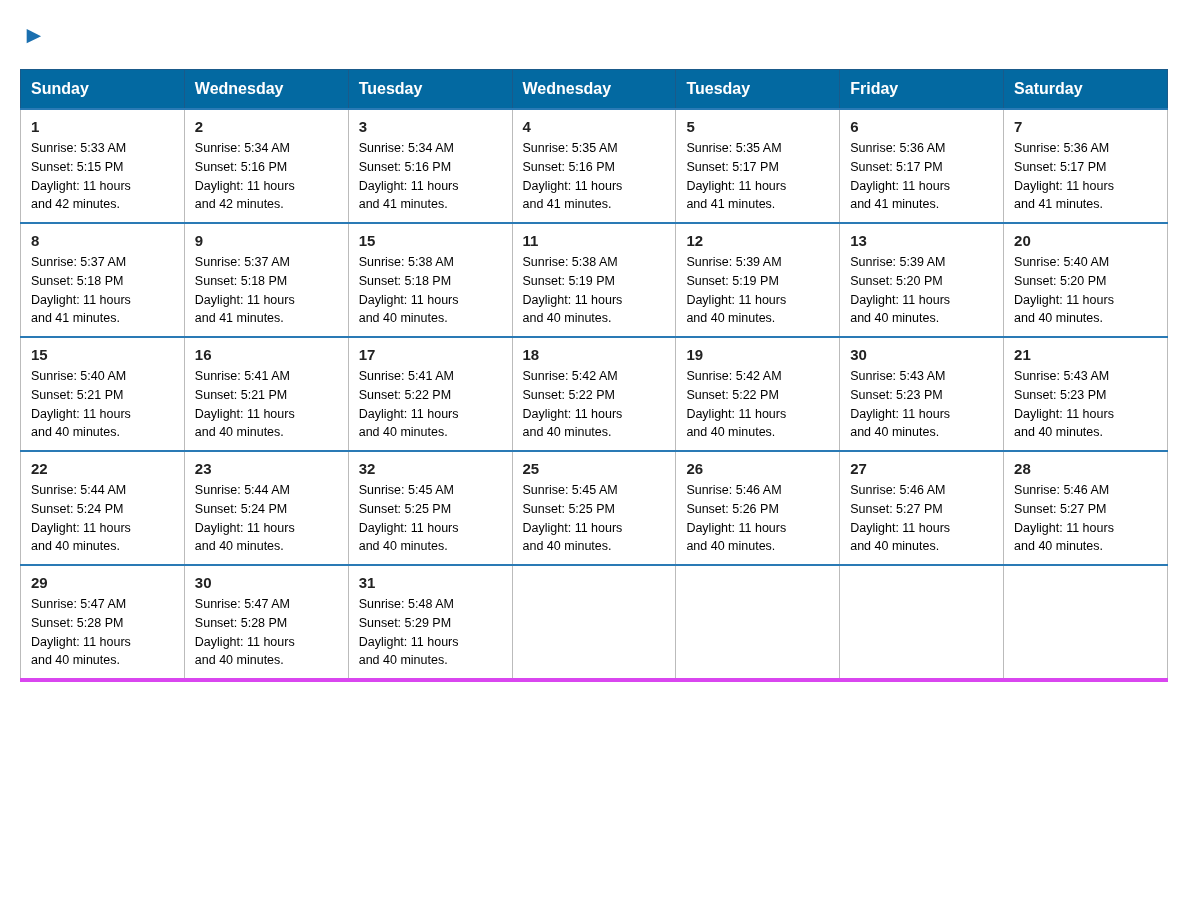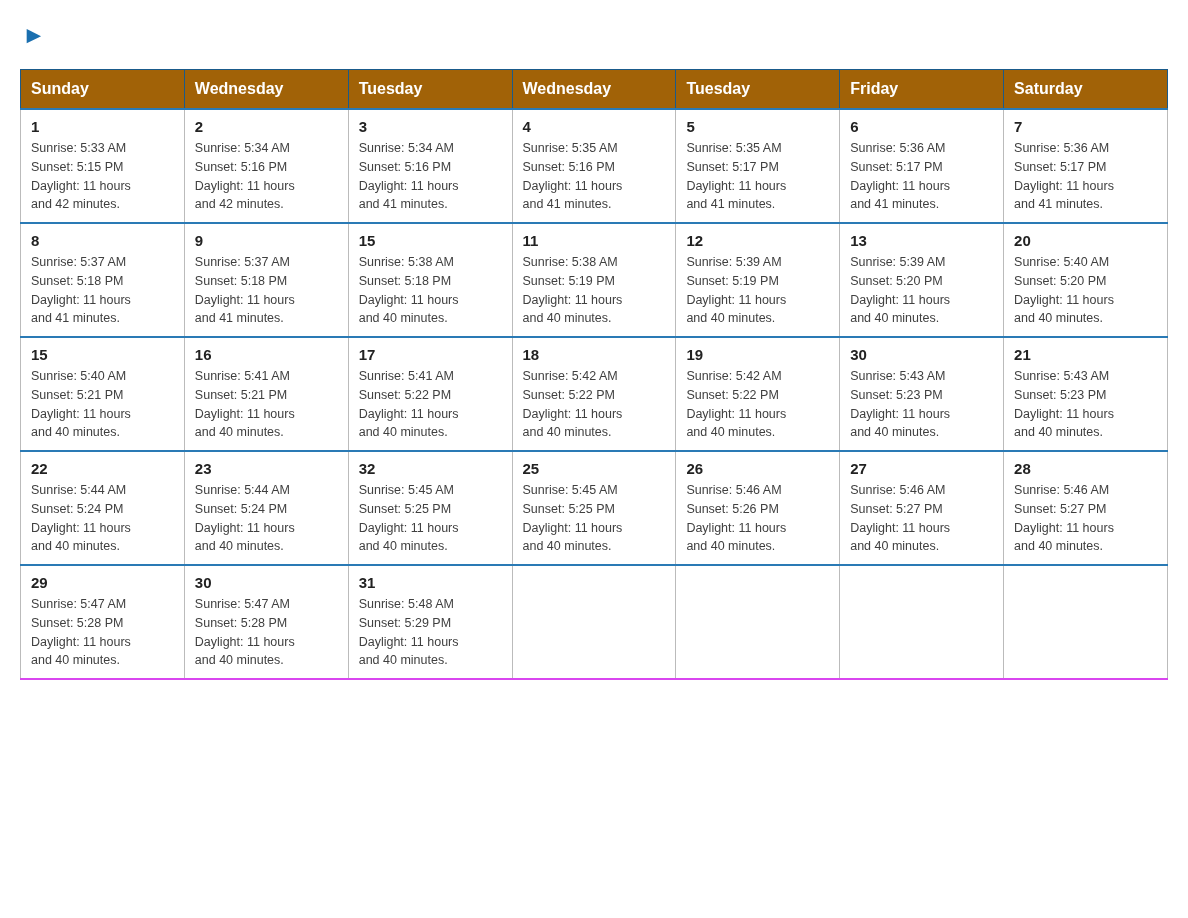--- a/index.html
+++ b/index.html
@@ -34,21 +34,21 @@
     .location-title {
       font-size: 22px;
       color: #444;
       margin-top: 4px;
     }
     table {
       width: 100%;
       border-collapse: collapse;
     }
     th {
-      background-color: #a16207;
+      background-color: #0369a1;
       color: #fff;
       font-size: 16px;
       font-weight: bold;
       padding: 10px 10px;
       text-align: left;
       border: 1px solid #1a5a8a;
     }
     td {
       vertical-align: top;
       padding: 8px 10px;
@@ -59,28 +59,28 @@
       background: #fff;
     }
     .day-number {
       font-size: 15px;
       font-weight: bold;
       color: #222;
       margin-bottom: 4px;
     }
     .day-info {
       font-size: 12.5px;
-      color: #404040;
+      color: #000000;
       line-height: 1.5;
     }
     tr td:first-child {
       border-left: 1px solid #bbb;
     }
     tr:last-child td {
-      border-bottom: 2px solid #d946ef;
+      border-bottom: 4px solid #d946ef;
     }
     .empty-cell {
       background: #fff;
     }
     .logo-row {
       display: flex;
       align-items: center;
     }
     .logo-text-general {
       font-size: 30px;

